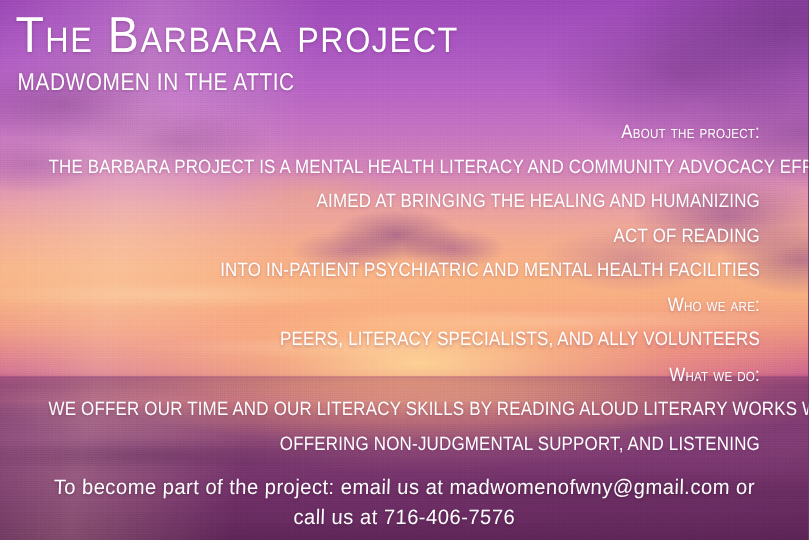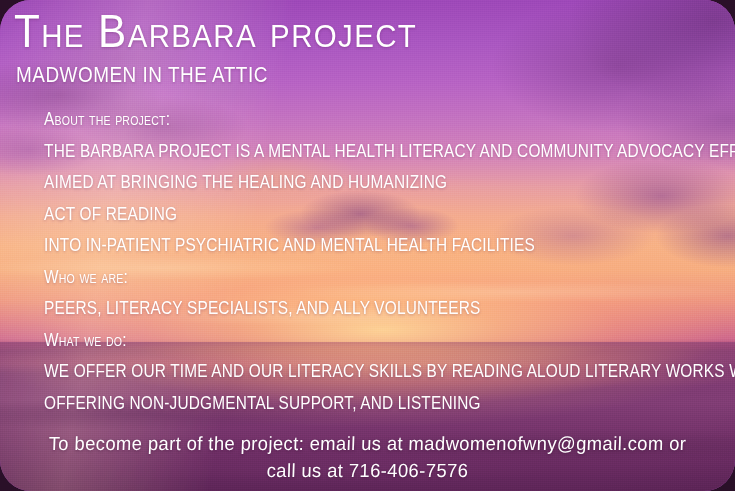--- a/index.html
+++ b/index.html
@@ -9,21 +9,20 @@
   }
 
   #poster {
     position: relative;
     width: 735px;
     height: 491px;
     overflow: hidden;
     font-family: "Liberation Sans", sans-serif;
     background: #a44cb9;
     user-select: none;
-    border-radius: 31px;
   }
 
   
 
   .bg-layer {
     position: absolute;
     inset: 0;
     pointer-events: none;
   }
 
@@ -190,21 +189,21 @@
     white-space: nowrap;
     text-transform: uppercase;
     text-shadow: 0 1px 3px rgba(80,20,80,0.32);
   }
 
   .body-block {
     position: absolute;
     left: 0;
     right: 0;
     top: 104px;
-    text-align: left;
+    text-align: right;
   }
 
   .body-line {
     color: #ffffff;
     font-family: "Liberation Sans", sans-serif;
     font-size: 17.5px;
     line-height: 31.5px;
     font-weight: 400;
     letter-spacing: 0.2px;
     text-transform: uppercase;

